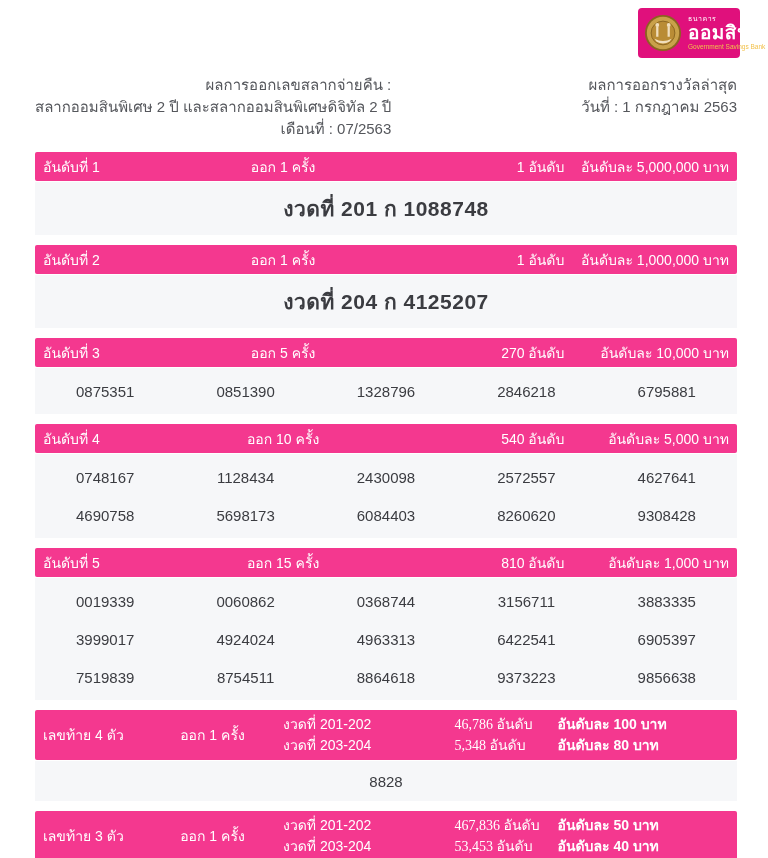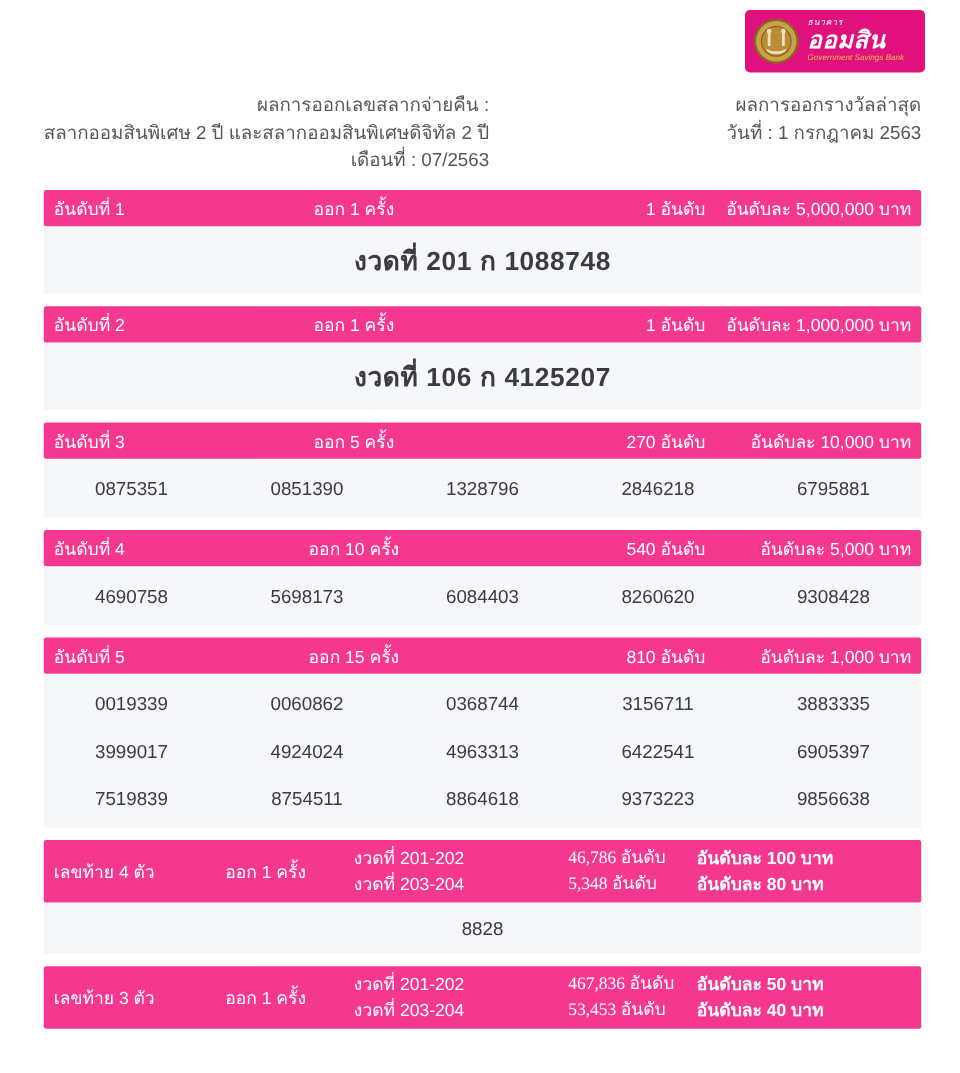--- a/index.html
+++ b/index.html
@@ -14,22 +14,22 @@
   html,body{background:#ffffff;}
   body{
     width:768px;height:858px;overflow:hidden;
     font-family:"Liberation Sans","DejaVu Sans",sans-serif;
     color:var(--text-dark);
   }
   .page{width:768px;position:relative;}
   
   .logo-wrap{display:flex;justify-content:flex-end;padding:8px 28px 0 0;}
   .logo{
-    width:144px;height:50px;background:var(--logo-pink);
-    border-radius:4px;display:flex;align-items:center;padding:4px 8px 4px 6px;gap:6px;font-style:italic;
+    width:102px;height:50px;background:var(--logo-pink);
+    border-radius:4px;display:flex;align-items:center;padding:4px 8px 4px 6px;gap:6px;
   }
   .emblem{width:38px;height:38px;flex:0 0 38px;}
   .logo-text{display:flex;flex-direction:column;line-height:1;color:#fff;}
   .logo-small{font-size:7px;letter-spacing:.5px;margin-bottom:1px;}
   .logo-big{font-size:19px;font-weight:bold;letter-spacing:.5px;}
   .logo-en{font-size:6.5px;color:#f2c14b;margin-top:2px;white-space:nowrap;}
   
   .head{
     display:flex;justify-content:space-between;
     margin:16px 31px 12px 35px;font-size:15px;color:var(--text-gray);
@@ -116,21 +116,21 @@
         </div>
         <div class="prize-row">งวดที่ 201 ก 1088748</div>
       </section>
       <section class="section">
         <div class="bar">
           <div class="c-rank">อันดับที่ 2</div>
           <div class="c-draws">ออก 1 ครั้ง</div>
           <div class="c-count">1 อันดับ</div>
           <div class="c-prize">อันดับละ 1,000,000 บาท</div>
         </div>
-        <div class="prize-row">งวดที่ 106 ก 4125207</div>
+        <div class="prize-row">งวดที่ 204 ก 4125207</div>
       </section>
       <section class="section">
         <div class="bar">
           <div class="c-rank">อันดับที่ 3</div>
           <div class="c-draws">ออก 5 ครั้ง</div>
           <div class="c-count">270 อันดับ</div>
           <div class="c-prize">อันดับละ 10,000 บาท</div>
         </div>
         <div class="num-grid">
           <div class="num-row">
@@ -143,20 +143,27 @@
         </div>
       </section>
       <section class="section">
         <div class="bar">
           <div class="c-rank">อันดับที่ 4</div>
           <div class="c-draws">ออก 10 ครั้ง</div>
           <div class="c-count">540 อันดับ</div>
           <div class="c-prize">อันดับละ 5,000 บาท</div>
         </div>
         <div class="num-grid">
+          <div class="num-row">
+            <div class="num-cell">0748167</div>
+            <div class="num-cell">1128434</div>
+            <div class="num-cell">2430098</div>
+            <div class="num-cell">2572557</div>
+            <div class="num-cell">4627641</div>
+          </div>
           <div class="num-row">
             <div class="num-cell">4690758</div>
             <div class="num-cell">5698173</div>
             <div class="num-cell">6084403</div>
             <div class="num-cell">8260620</div>
             <div class="num-cell">9308428</div>
           </div>
         </div>
       </section>
       <section class="section">

